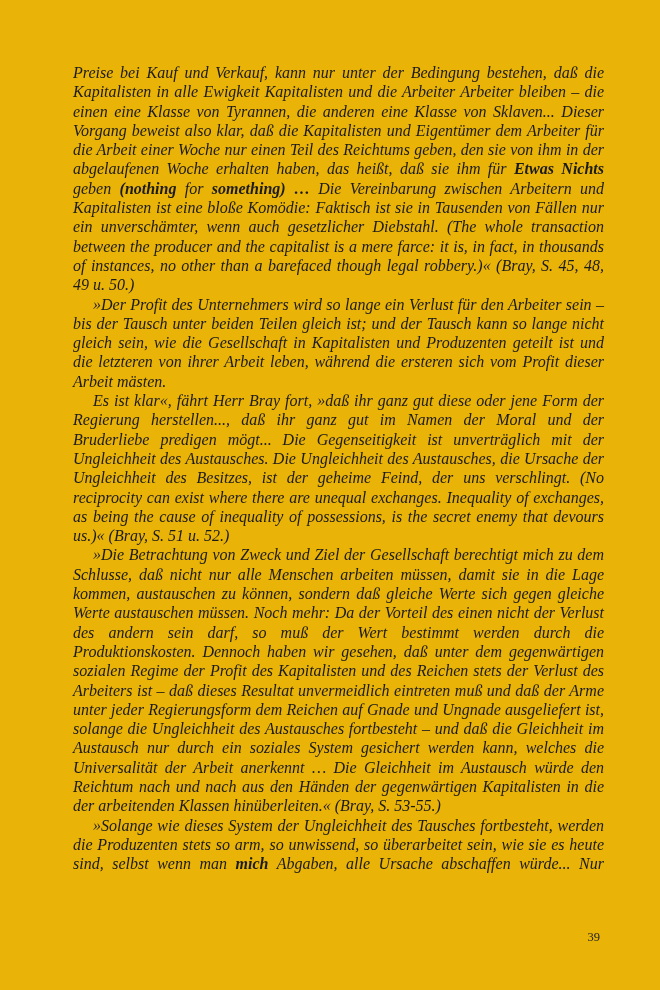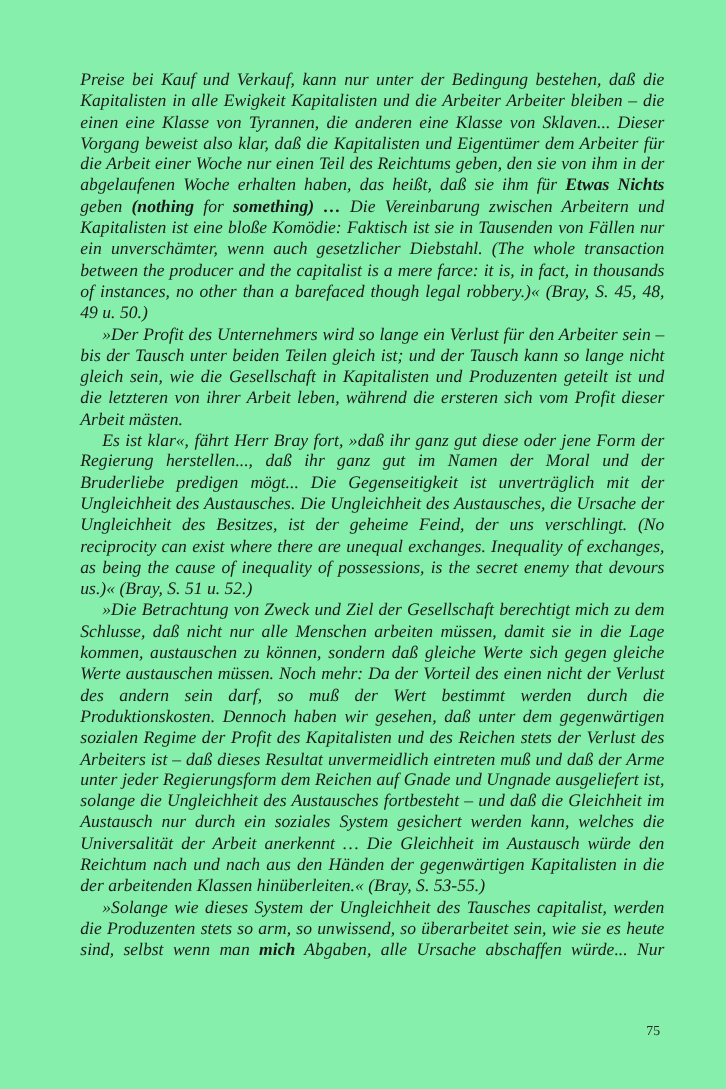--- a/index.html
+++ b/index.html
@@ -1,20 +1,20 @@
 <!DOCTYPE html>
 <html lang="de"><head>
 <meta charset="utf-8">
 <style>
   html, body { margin: 0; padding: 0; background: #ffffff; }
   .page {
     position: relative;
     width: 660px;
     height: 990px;
-    background: #86efac;
+    background: #eab308;
     overflow: hidden;
     font-family: "Liberation Serif", "DejaVu Serif", serif;
     color: #1b1b1b;
   }
   .text-column {
     position: absolute;
     left: 73px;
     top: 63px;
     width: 531px;
     font-style: italic;
@@ -38,16 +38,16 @@
 </style>
 </head>
 <body>
 
 <div class="page">
   <div class="text-column">
     <p class="para"><span>Preise bei Kauf und Verkauf, kann nur unter der Bedingung bestehen, daß die Kapitalisten in alle Ewigkeit Kapitalisten und die Arbeiter Arbeiter bleiben – die einen eine Klasse von Tyrannen, die anderen eine Klasse von Sklaven... Dieser Vorgang beweist also klar, daß die Kapitalisten und Eigentümer dem Arbeiter für die Arbeit einer Woche nur einen Teil des Reichtums geben, den sie von ihm in der abgelaufenen Woche erhalten haben, das heißt, daß sie ihm für </span><b>Etwas Nichts</b><span> geben </span><b>(nothing</b><span> for </span><b>something) …</b><span> Die Vereinbarung zwischen Arbeitern und Kapitalisten ist eine bloße Komödie: Faktisch ist sie in Tausenden von Fällen nur ein unverschämter, wenn auch gesetzlicher Diebstahl. (The whole transaction between the producer and the capitalist is a mere farce: it is, in fact, in thousands of instances, no other than a barefaced though legal robbery.)« (Bray, S. 45, 48, 49 u. 50.)</span></p>
     <p class="para indent"><span>»Der Profit des Unternehmers wird so lange ein Verlust für den Arbeiter sein – bis der Tausch unter beiden Teilen gleich ist; und der Tausch kann so lange nicht gleich sein, wie die Gesellschaft in Kapitalisten und Produzenten geteilt ist und die letzteren von ihrer Arbeit leben, während die ersteren sich vom Profit dieser Arbeit mästen.</span></p>
     <p class="para indent"><span>Es ist klar«, fährt Herr Bray fort, »daß ihr ganz gut diese oder jene Form der Regierung herstellen..., daß ihr ganz gut im Namen der Moral und der Bruderliebe predigen mögt... Die Gegenseitigkeit ist unverträglich mit der Ungleichheit des Austausches. Die Ungleichheit des Austausches, die Ursache der Ungleichheit des Besitzes, ist der geheime Feind, der uns verschlingt. (No reciprocity can exist where there are unequal exchanges. Inequality of exchanges, as being the cause of inequality of possessions, is the secret enemy that devours us.)« (Bray, S. 51 u. 52.)</span></p>
     <p class="para indent"><span>»Die Betrachtung von Zweck und Ziel der Gesellschaft berechtigt mich zu dem Schlusse, daß nicht nur alle Menschen arbeiten müssen, damit sie in die Lage kommen, austauschen zu können, sondern daß gleiche Werte sich gegen gleiche Werte austauschen müssen. Noch mehr: Da der Vorteil des einen nicht der Verlust des andern sein darf, so muß der Wert bestimmt werden durch die Produktionskosten. Dennoch haben wir gesehen, daß unter dem gegenwärtigen sozialen Regime der Profit des Kapitalisten und des Reichen stets der Verlust des Arbeiters ist – daß dieses Resultat unvermeidlich eintreten muß und daß der Arme unter jeder Regierungsform dem Reichen auf Gnade und Ungnade ausgeliefert ist, solange die Ungleichheit des Austausches fortbesteht – und daß die Gleichheit im Austausch nur durch ein soziales System gesichert werden kann, welches die Universalität der Arbeit anerkennt … Die Gleichheit im Austausch würde den Reichtum nach und nach aus den Händen der gegenwärtigen Kapitalisten in die der arbeitenden Klassen hinüberleiten.« (Bray, S. 53-55.)</span></p>
-    <p class="para indent fill-last"><span>»Solange wie dieses System der Ungleichheit des Tausches capitalist, werden die Produzenten stets so arm, so unwissend, so überarbeitet sein, wie sie es heute sind, selbst wenn man </span><b>mich</b><span> Abgaben, alle Ursache abschaffen würde... Nur</span></p>
+    <p class="para indent fill-last"><span>»Solange wie dieses System der Ungleichheit des Tausches fortbesteht, werden die Produzenten stets so arm, so unwissend, so überarbeitet sein, wie sie es heute sind, selbst wenn man </span><b>mich</b><span> Abgaben, alle Ursache abschaffen würde... Nur</span></p>
   </div>
-  <div class="page-number">75</div>
+  <div class="page-number">39</div>
 </div>
 
 </body></html>

